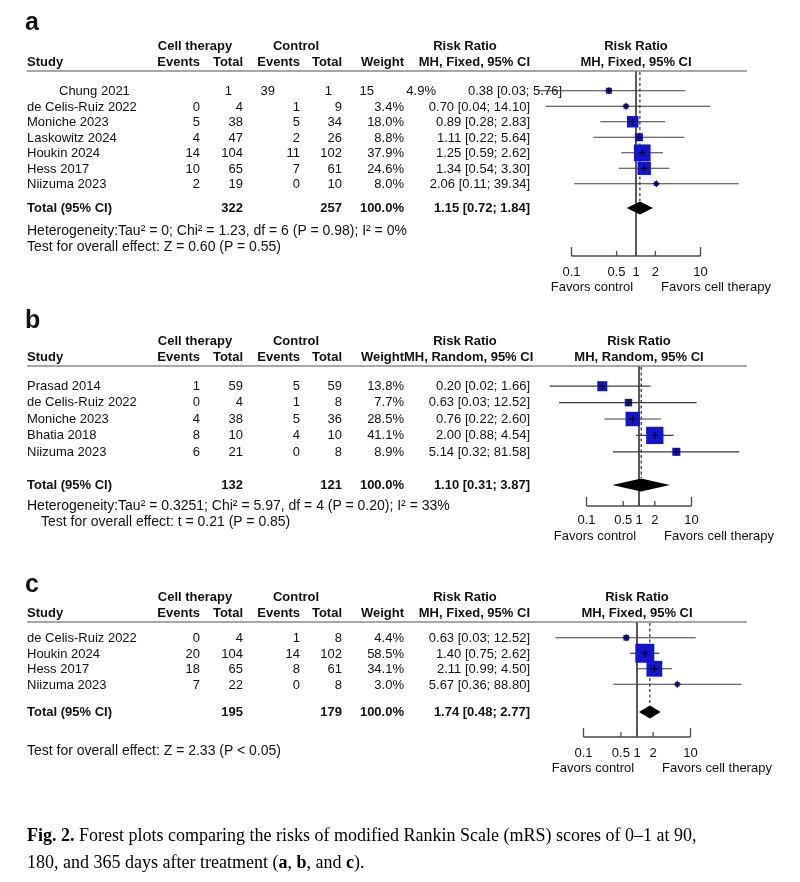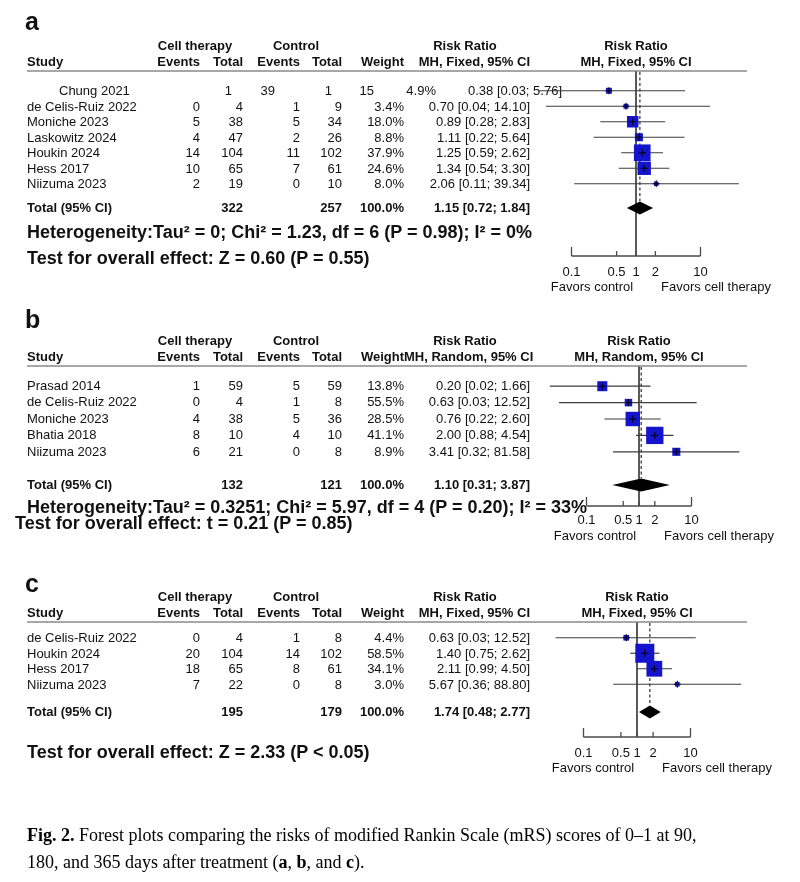--- a/index.html
+++ b/index.html
@@ -7,21 +7,21 @@
   .figure{position:relative;width:800px;height:882px;background:#fff;overflow:hidden;}
   .panel{position:absolute;left:0;width:800px;}
   .abs{position:absolute;white-space:nowrap;}
   .panel-letter{font-size:25px;font-weight:bold;line-height:26px;}
   .ghead{font-weight:bold;font-size:13px;transform:translateX(-50%);}
   .ptitle{font-weight:bold;font-size:13px;transform:translateX(-50%);}
   .row-grid{display:grid;grid-template-columns:120px 53px 43px 57px 42px 62px 126px;font-size:13px;}
   .row-grid span{text-align:right;white-space:nowrap;}
   .row-grid span:first-child{text-align:left;}
   .bold{font-weight:bold;}
-  .smalltext{font-size:18px;white-space:nowrap;font-weight:bold;}
+  .smalltext{font-size:14px;white-space:nowrap;}
   .plot-svg{position:absolute;left:0;top:0;}
   .caption{position:absolute;left:11px;top:806px;width:780px;margin:16px;
            font-family:Liberation Serif, serif;font-size:18px;line-height:27px;color:#000;}
   .caption b{font-weight:bold;}
 </style>
 </head>
 <body>
 
 <div class="figure">
   <section class="panel" style="top: 8px; height: 297px;">
@@ -108,21 +108,21 @@
       <div class="row-grid bold" style="position: absolute; left: 27px; top: 192px; height: 16px; line-height: 16px;">
         <span>Total (95% CI)</span>
         <span></span>
         <span>322</span>
         <span></span>
         <span>257</span>
         <span>100.0%</span>
         <span>1.15 [0.72; 1.84]</span>
       </div>
       <div class="abs smalltext" style="left: 27px; top: 214px;">Heterogeneity:Tau² = 0; Chi² = 1.23, df = 6 (P = 0.98); I² = 0%</div>
-      <div class="abs smalltext" style="left: 27px; top: 240px;">Test for overall effect: Z = 0.60 (P = 0.55)</div>
+      <div class="abs smalltext" style="left: 27px; top: 230px;">Test for overall effect: Z = 0.60 (P = 0.55)</div>
       <svg width="800" height="297" viewBox="0 0 800 297" class="plot-svg">
         <line x1="27" y1="63" x2="747" y2="63" stroke="#8a8a8a" stroke-width="1.6"></line>
         <line x1="636" y1="63.5" x2="636" y2="248" stroke="#000" stroke-width="1.3"></line>
         <line x1="639.915010702808" y1="64" x2="639.915010702808" y2="193" stroke="#000" stroke-width="1" stroke-dasharray="3 2.5"></line>
         <line x1="537.7743209294182" y1="82.75" x2="685.0472501807972" y2="82.75" stroke="#3d3d3d" stroke-width="1.2"></line>
         <rect x="605.9076895929252" y="79.76164761114089" width="5.976704777718237" height="5.976704777718237" fill="#1414cc"></rect>
         <line x1="608.8960419817843" y1="79.25" x2="608.8960419817843" y2="86.25" stroke="#000" stroke-width="1"></line>
         <line x1="605.3960419817843" y1="82.75" x2="612.3960419817843" y2="82.75" stroke="#000" stroke-width="1"></line>
         <line x1="545.8328694406536" y1="98.25" x2="710.124632766272" y2="98.25" stroke="#3d3d3d" stroke-width="1.2"></line>
         <rect x="623.5195465774505" y="95.76072299653092" width="4.978554006938159" height="4.978554006938159" fill="#1414cc"></rect>
@@ -189,21 +189,21 @@
           <span>59</span>
           <span>13.8%</span>
           <span>0.20 [0.02; 1.66]</span>
         </div>
         <div class="row-grid" style="height: 16.4px; line-height: 16.4px;">
           <span>de Celis-Ruiz 2022</span>
           <span>0</span>
           <span>4</span>
           <span>1</span>
           <span>8</span>
-          <span>55.5%</span>
+          <span>7.7%</span>
           <span>0.63 [0.03; 12.52]</span>
         </div>
         <div class="row-grid" style="height: 16.4px; line-height: 16.4px;">
           <span>Moniche 2023</span>
           <span>4</span>
           <span>38</span>
           <span>5</span>
           <span>36</span>
           <span>28.5%</span>
           <span>0.76 [0.22; 2.60]</span>
@@ -217,34 +217,34 @@
           <span>41.1%</span>
           <span>2.00 [0.88; 4.54]</span>
         </div>
         <div class="row-grid" style="height: 16.4px; line-height: 16.4px;">
           <span>Niizuma 2023</span>
           <span>6</span>
           <span>21</span>
           <span>0</span>
           <span>8</span>
           <span>8.9%</span>
-          <span>3.41 [0.32; 81.58]</span>
+          <span>5.14 [0.32; 81.58]</span>
         </div>
       </div>
       <div class="row-grid bold" style="position: absolute; left: 27px; top: 172px; height: 16px; line-height: 16px;">
         <span>Total (95% CI)</span>
         <span></span>
         <span>132</span>
         <span></span>
         <span>121</span>
         <span>100.0%</span>
         <span>1.10 [0.31; 3.87]</span>
       </div>
       <div class="abs smalltext" style="left: 27px; top: 192px;">Heterogeneity:Tau² = 0.3251; Chi² = 5.97, df = 4 (P = 0.20); I² = 33%</div>
-      <div class="abs smalltext" style="left: 15px; top: 208px; text-align: center;">Test for overall effect: t = 0.21 (P = 0.85)</div>
+      <div class="abs smalltext" style="left: 41px; top: 208px; text-align: center;">Test for overall effect: t = 0.21 (P = 0.85)</div>
       <svg width="800" height="265" viewBox="0 0 800 265" class="plot-svg">
         <line x1="27" y1="61" x2="747" y2="61" stroke="#8a8a8a" stroke-width="1.6"></line>
         <line x1="639" y1="61.5" x2="639" y2="201" stroke="#000" stroke-width="1.3"></line>
         <line x1="641.1731159708069" y1="62" x2="641.1731159708069" y2="173" stroke="#000" stroke-width="1" stroke-dasharray="3 2.5"></line>
         <line x1="549.8040747723591" y1="81.2" x2="650.5556746221029" y2="81.2" stroke="#3d3d3d" stroke-width="1.2"></line>
         <rect x="597.2890473546872" y="76.18497258232819" width="10.030054835343623" height="10.030054835343623" fill="#1414cc"></rect>
         <line x1="602.3040747723591" y1="77.7" x2="602.3040747723591" y2="84.7" stroke="#000" stroke-width="1"></line>
         <line x1="598.8040747723591" y1="81.2" x2="605.8040747723591" y2="81.2" stroke="#000" stroke-width="1"></line>
         <line x1="559.0488658727822" y1="97.6" x2="696.6242272659066" y2="97.6" stroke="#3d3d3d" stroke-width="1.2"></line>
         <rect x="624.7192808764248" y="93.85390203011185" width="7.492195939776269" height="7.492195939776269" fill="#1414cc"></rect>

